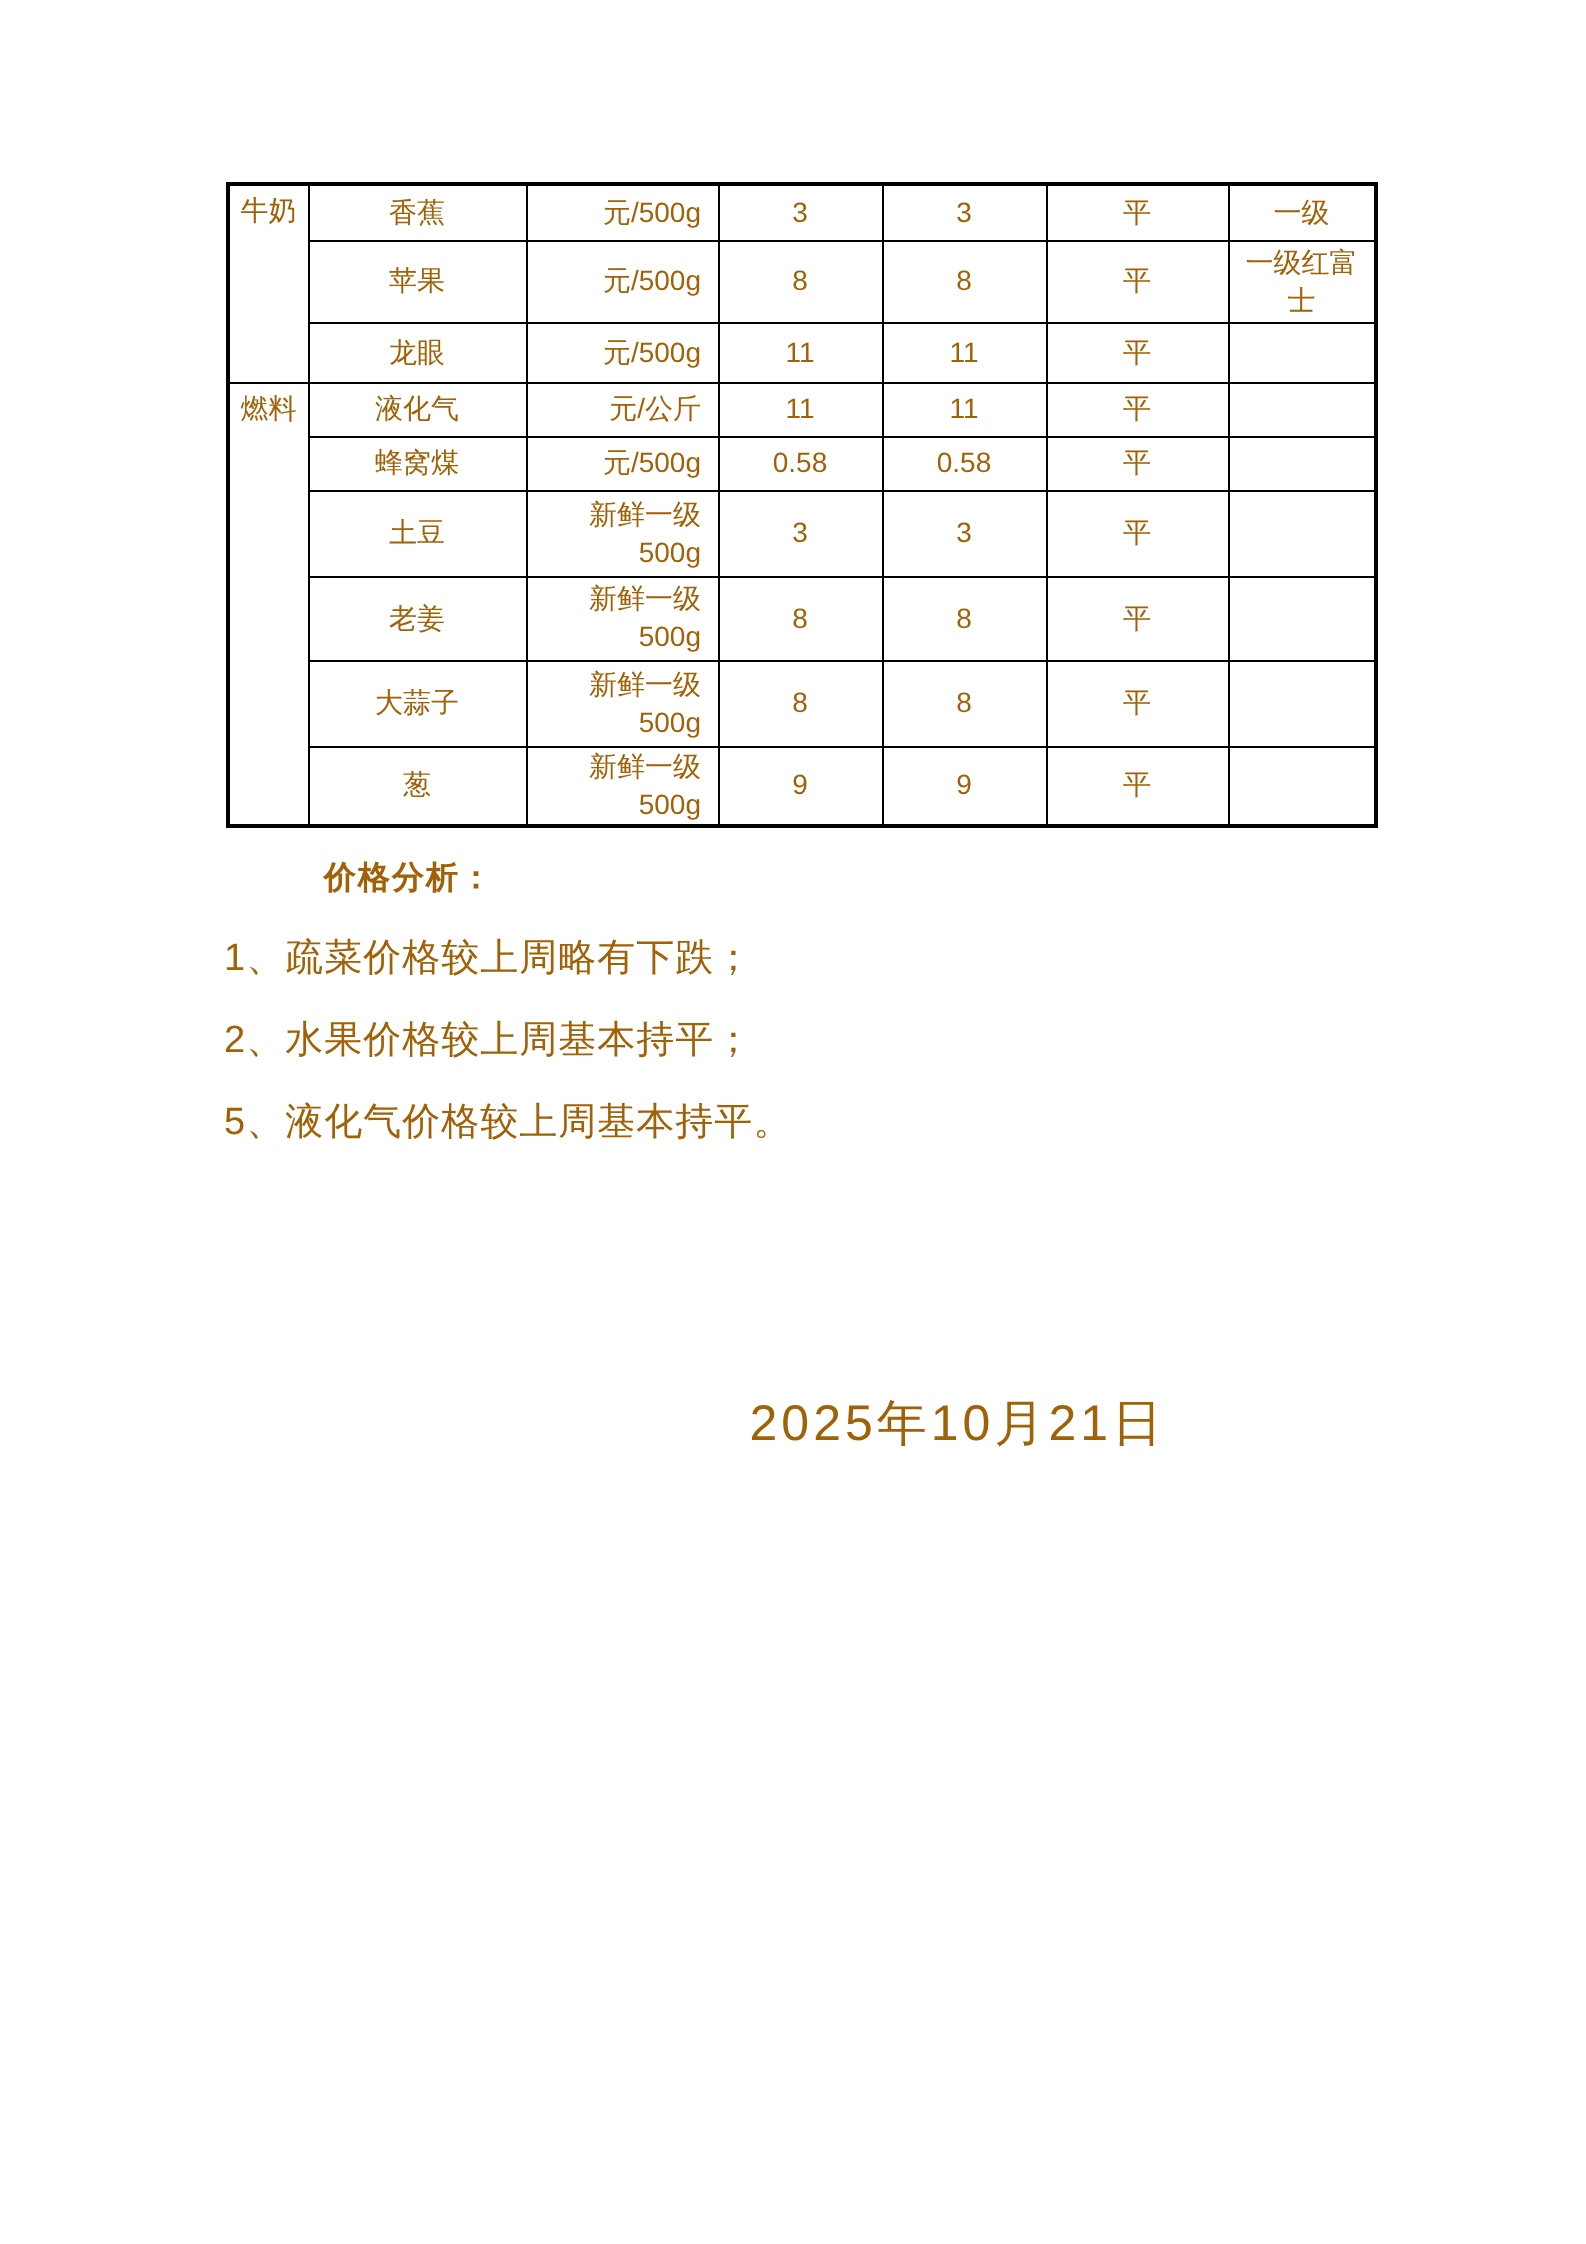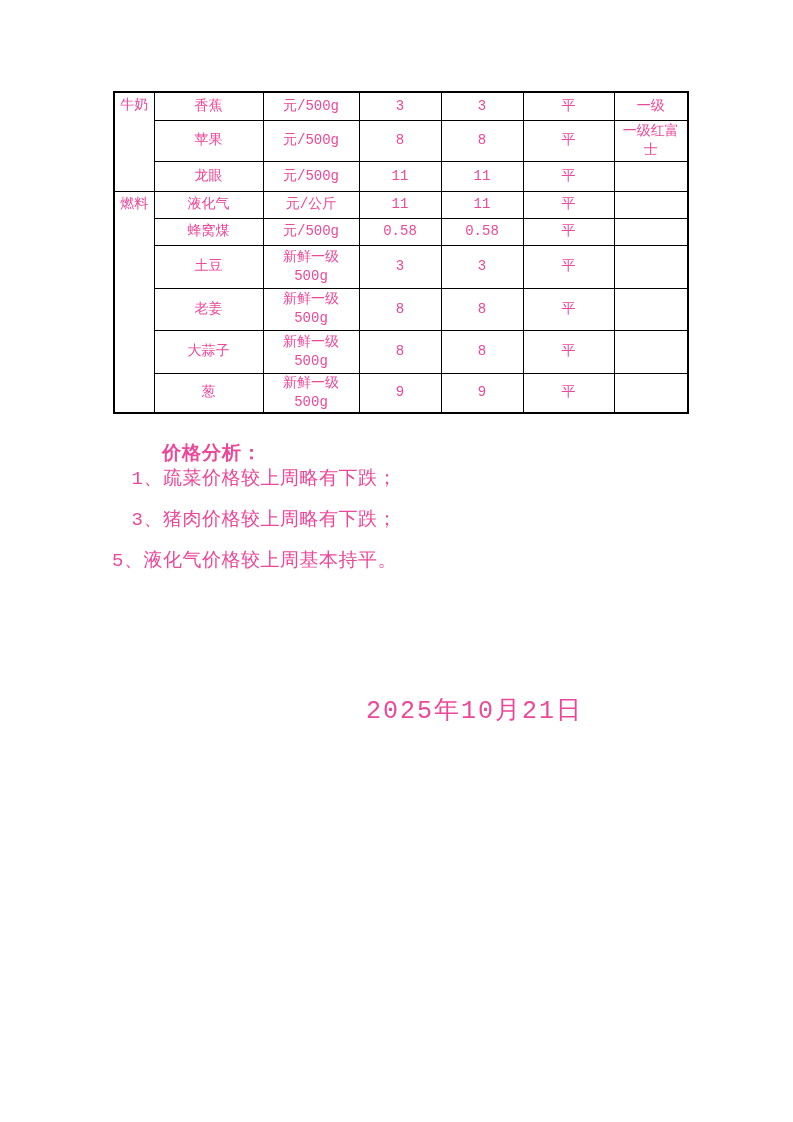--- a/index.html
+++ b/index.html
@@ -1,22 +1,22 @@
 <!DOCTYPE html>
 <html><head>
 <meta charset="utf-8">
 <style>
   html, body { margin: 0; padding: 0; background: #ffffff; }
   .page {
     position: relative;
     width: 704px;
     height: 1122px;
     background: #ffffff;
-    font-family: Liberation Mono, monospace;
-    color: #ec4899;
+    font-family: Liberation Sans, sans-serif;
+    color: #a16207;
     overflow: hidden;
   }
   table.price-table {
     position: absolute;
     left: 113px;
     top: 91px;
     width: 574px;
     border-collapse: collapse;
     table-layout: fixed;
     border: 2px solid #000000;
@@ -28,37 +28,36 @@
     font-size: 14px;
     line-height: 19px;
     padding: 0 2px;
     overflow: hidden;
   }
   table.price-table td.col-0 {
     vertical-align: top;
     padding-top: 3px;
   }
   table.price-table td.col-0.pt-lg { }
-  table.price-table td.col-2 { padding: 0 8px; }
+  table.price-table td.col-2 { padding: 0 8px; text-align: right; }
   table.price-table td.col-6 { padding: 0 6px; }
   .analysis-heading {
     position: absolute;
     left: 162px;
-    top: 443px;
+    top: 429px;
     height: 22px;
     line-height: 22px;
-    font-size: 19px;
+    font-size: 16px;
     font-weight: bold;
     letter-spacing: 1px;
   }
   .analysis-list {
     position: absolute;
     left: 112px;
     top: 459px;
-    text-align: right;
   }
   .analysis-item {
     height: 41px;
     line-height: 41px;
     font-size: 19px;
     letter-spacing: 0.5px;
     white-space: nowrap;
   }
   .doc-date {
     position: absolute;
@@ -161,19 +160,19 @@
           <td class="col-5">平</td>
           <td class="col-6"></td>
         </tr>
       </tbody>
   </table>
 
   <div class="analysis-heading">价格分析：</div>
 
   <div class="analysis-list">
       <div class="analysis-item">1、疏菜价格较上周略有下跌；</div>
-      <div class="analysis-item">3、猪肉价格较上周略有下跌；</div>
+      <div class="analysis-item">2、水果价格较上周基本持平；</div>
       <div class="analysis-item">5、液化气价格较上周基本持平。</div>
     </div>
 
   <div class="doc-date">2025年10月21日</div>
 
 </div>
 
 </body></html>

